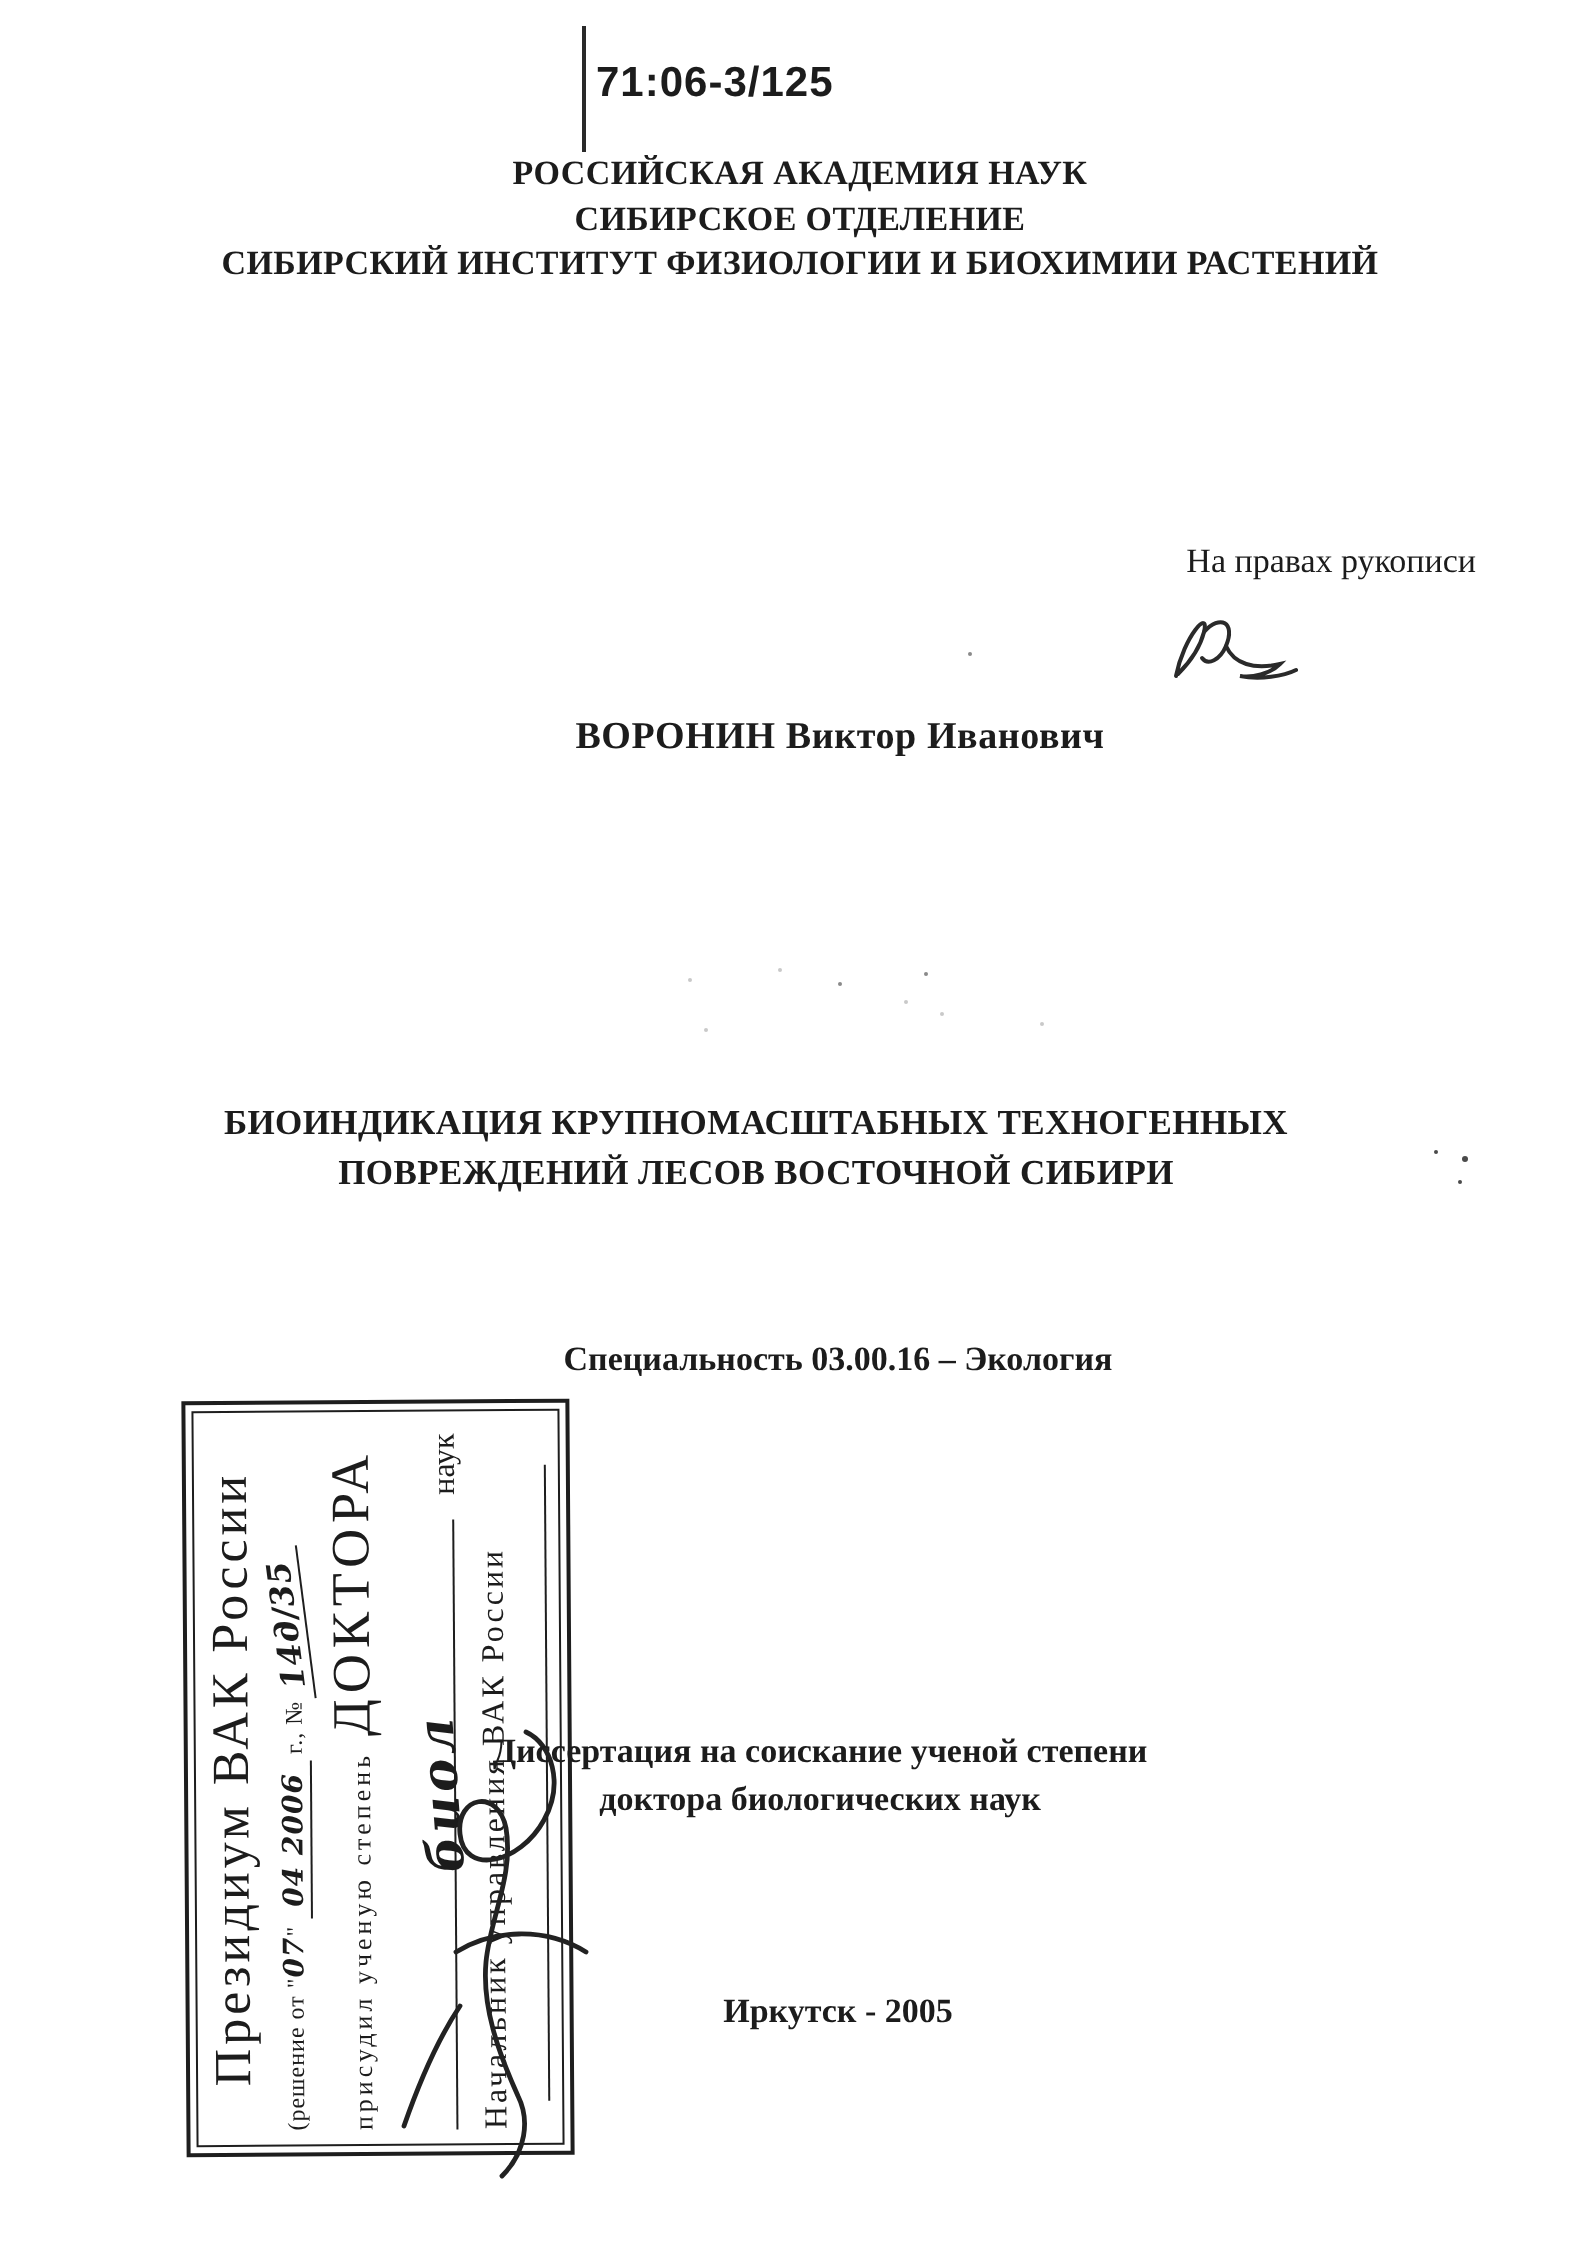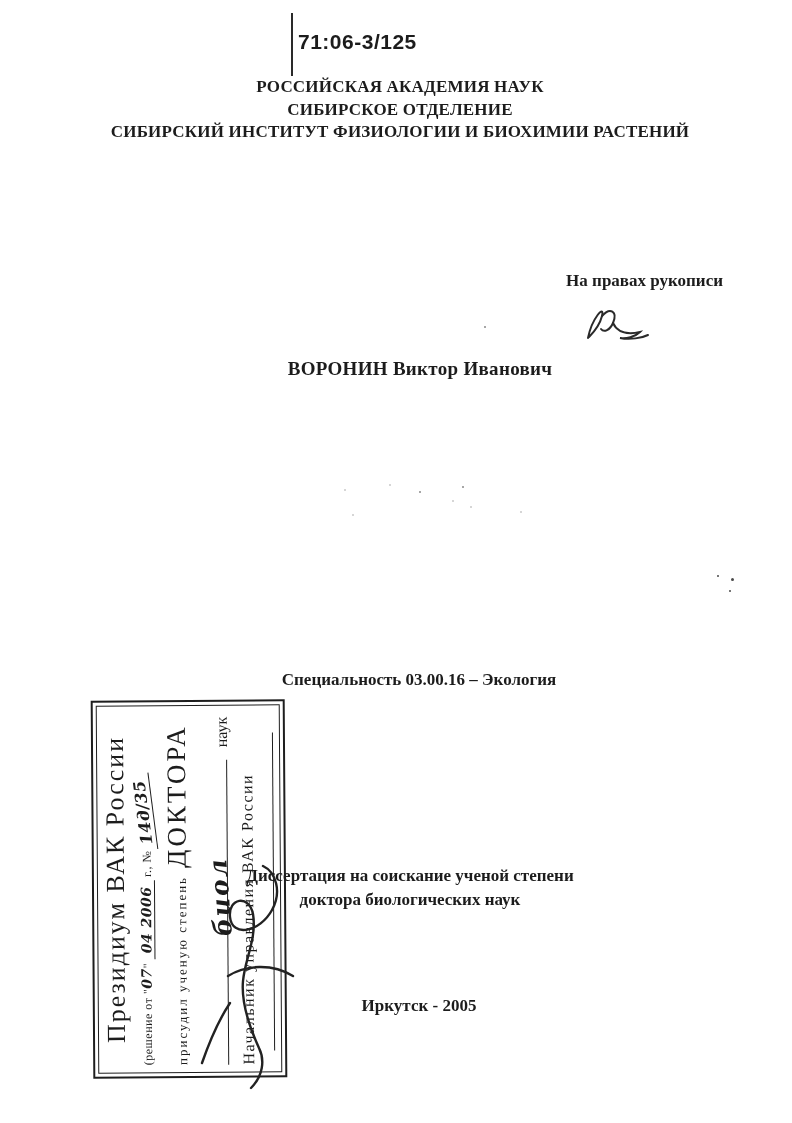--- a/index.html
+++ b/index.html
@@ -17,21 +17,21 @@
     left:298px;top:30px;width:180px;
     font-family:"Liberation Sans", sans-serif;font-weight:700;font-size:21px;
     letter-spacing:0.5px;
   }
   
   .org{
     left:0;top:76px;width:800px;text-align:center;
     font-weight:700;font-size:17px;line-height:22.5px;letter-spacing:0.2px;
   }
   .manuscript{
-    top:271px;right:69px;font-size:17px;font-weight:700;
+    top:271px;right:54px;font-size:17px;font-weight:400;
   }
   .sig-small{left:580px;top:302px;width:76px;height:44px;}
   .author{
     left:0;top:358px;width:840px;text-align:center;
     font-size:19px;font-weight:600;letter-spacing:0.3px;
   }
   .title{
     left:0;top:549px;width:756px;text-align:center;
     font-weight:700;font-size:17.5px;line-height:25px;letter-spacing:0.2px;
   }
@@ -135,20 +135,22 @@
   <div class="abs dot" style="left:389px;top:484px;"></div>
   <div class="abs dot mid" style="left:419px;top:491px;"></div>
   <div class="abs dot" style="left:452px;top:500px;"></div>
   <div class="abs dot" style="left:352px;top:514px;"></div>
   <div class="abs dot" style="left:470px;top:506px;"></div>
   <div class="abs dot mid" style="left:462px;top:486px;"></div>
   <div class="abs dot" style="left:520px;top:511px;"></div>
 </div>
 
 <div class="abs title">
+  <div>БИОИНДИКАЦИЯ КРУПНОМАСШТАБНЫХ ТЕХНОГЕННЫХ</div>
+  <div>ПОВРЕЖДЕНИЙ ЛЕСОВ ВОСТОЧНОЙ СИБИРИ</div>
 </div>
 <div>
   <div class="abs dot dark" style="left:717px;top:575px;"></div>
   <div class="abs dot dark" style="left:731px;top:578px;width:3px;height:3px;"></div>
   <div class="abs dot dark" style="left:729px;top:590px;"></div>
 </div>
 
 <div class="abs specialty">Специальность 03.00.16 – Экология</div>
 
 <div class="abs stamp-wrap">

